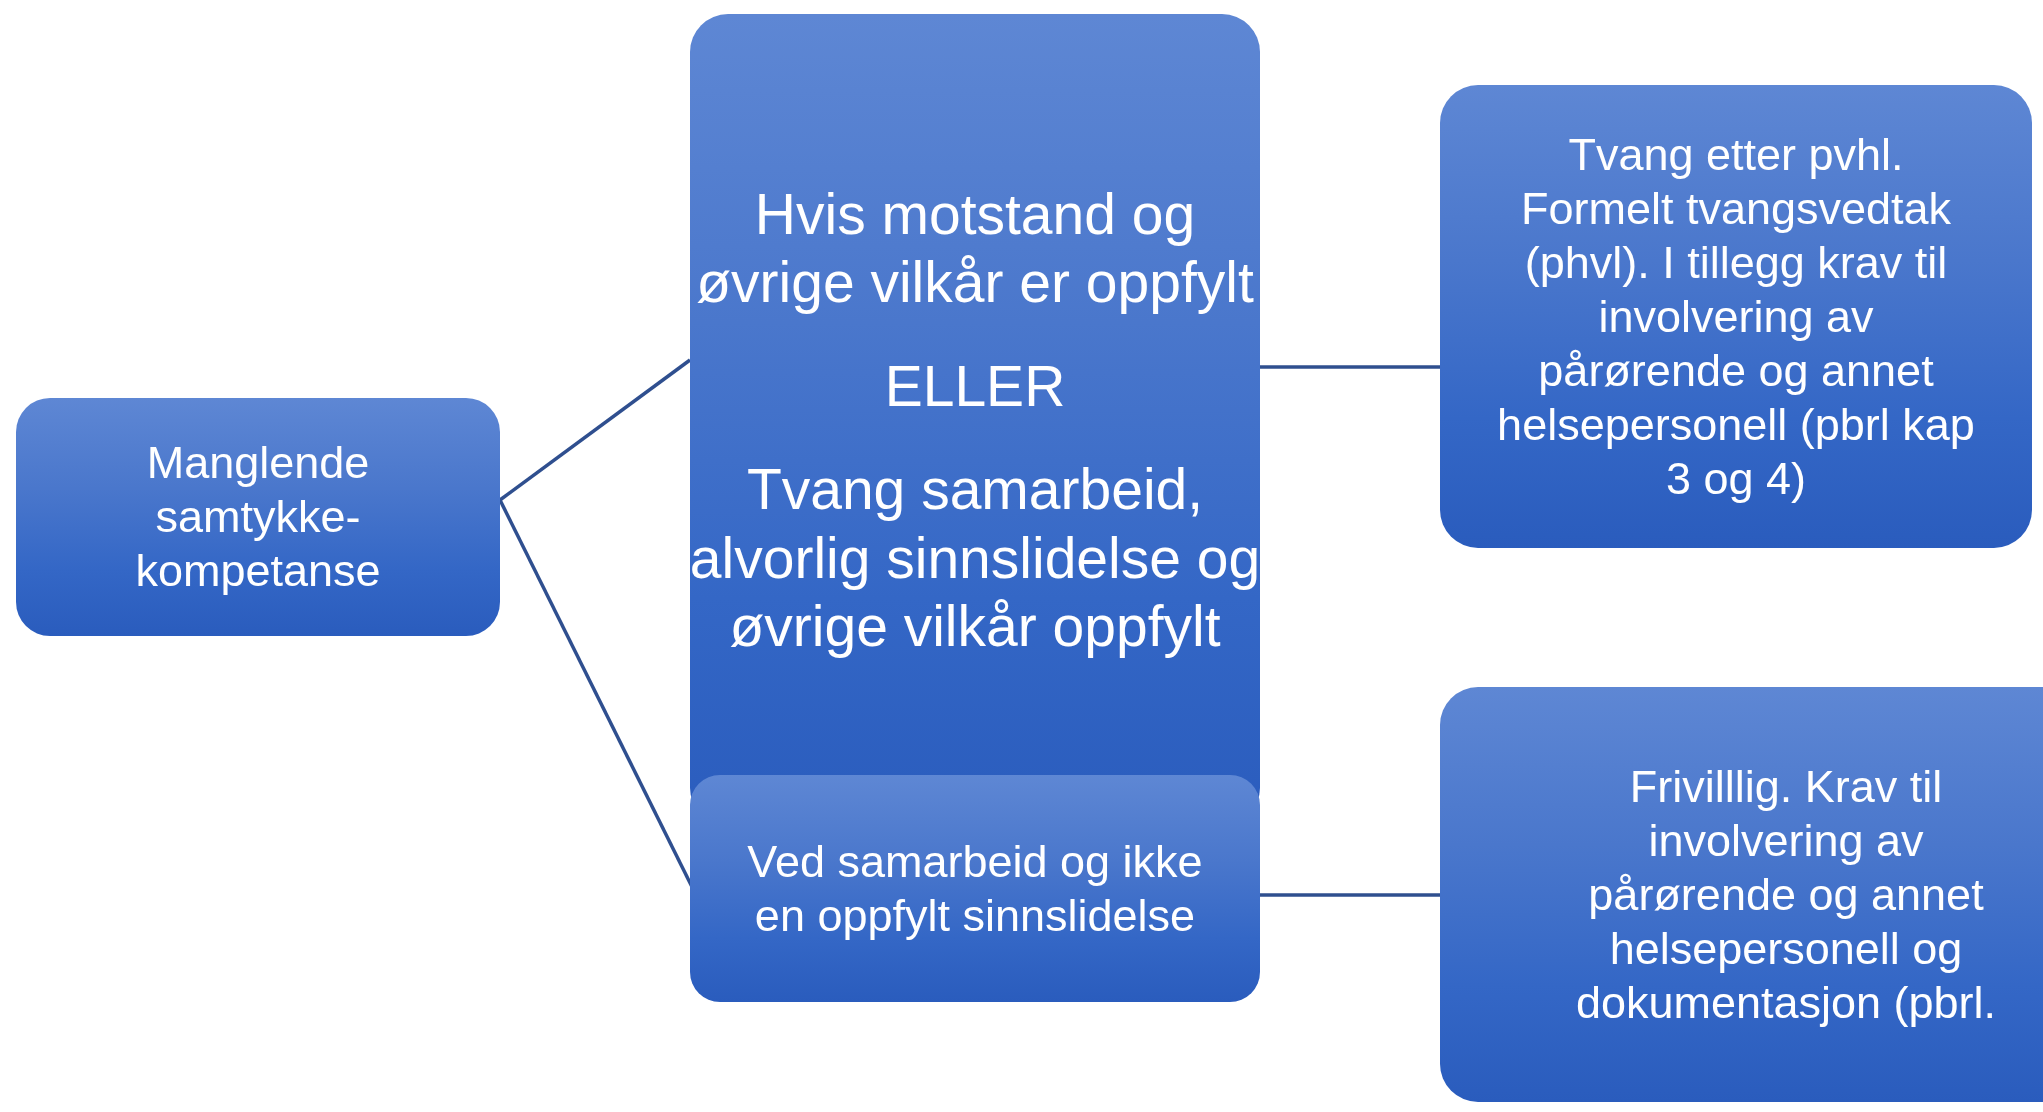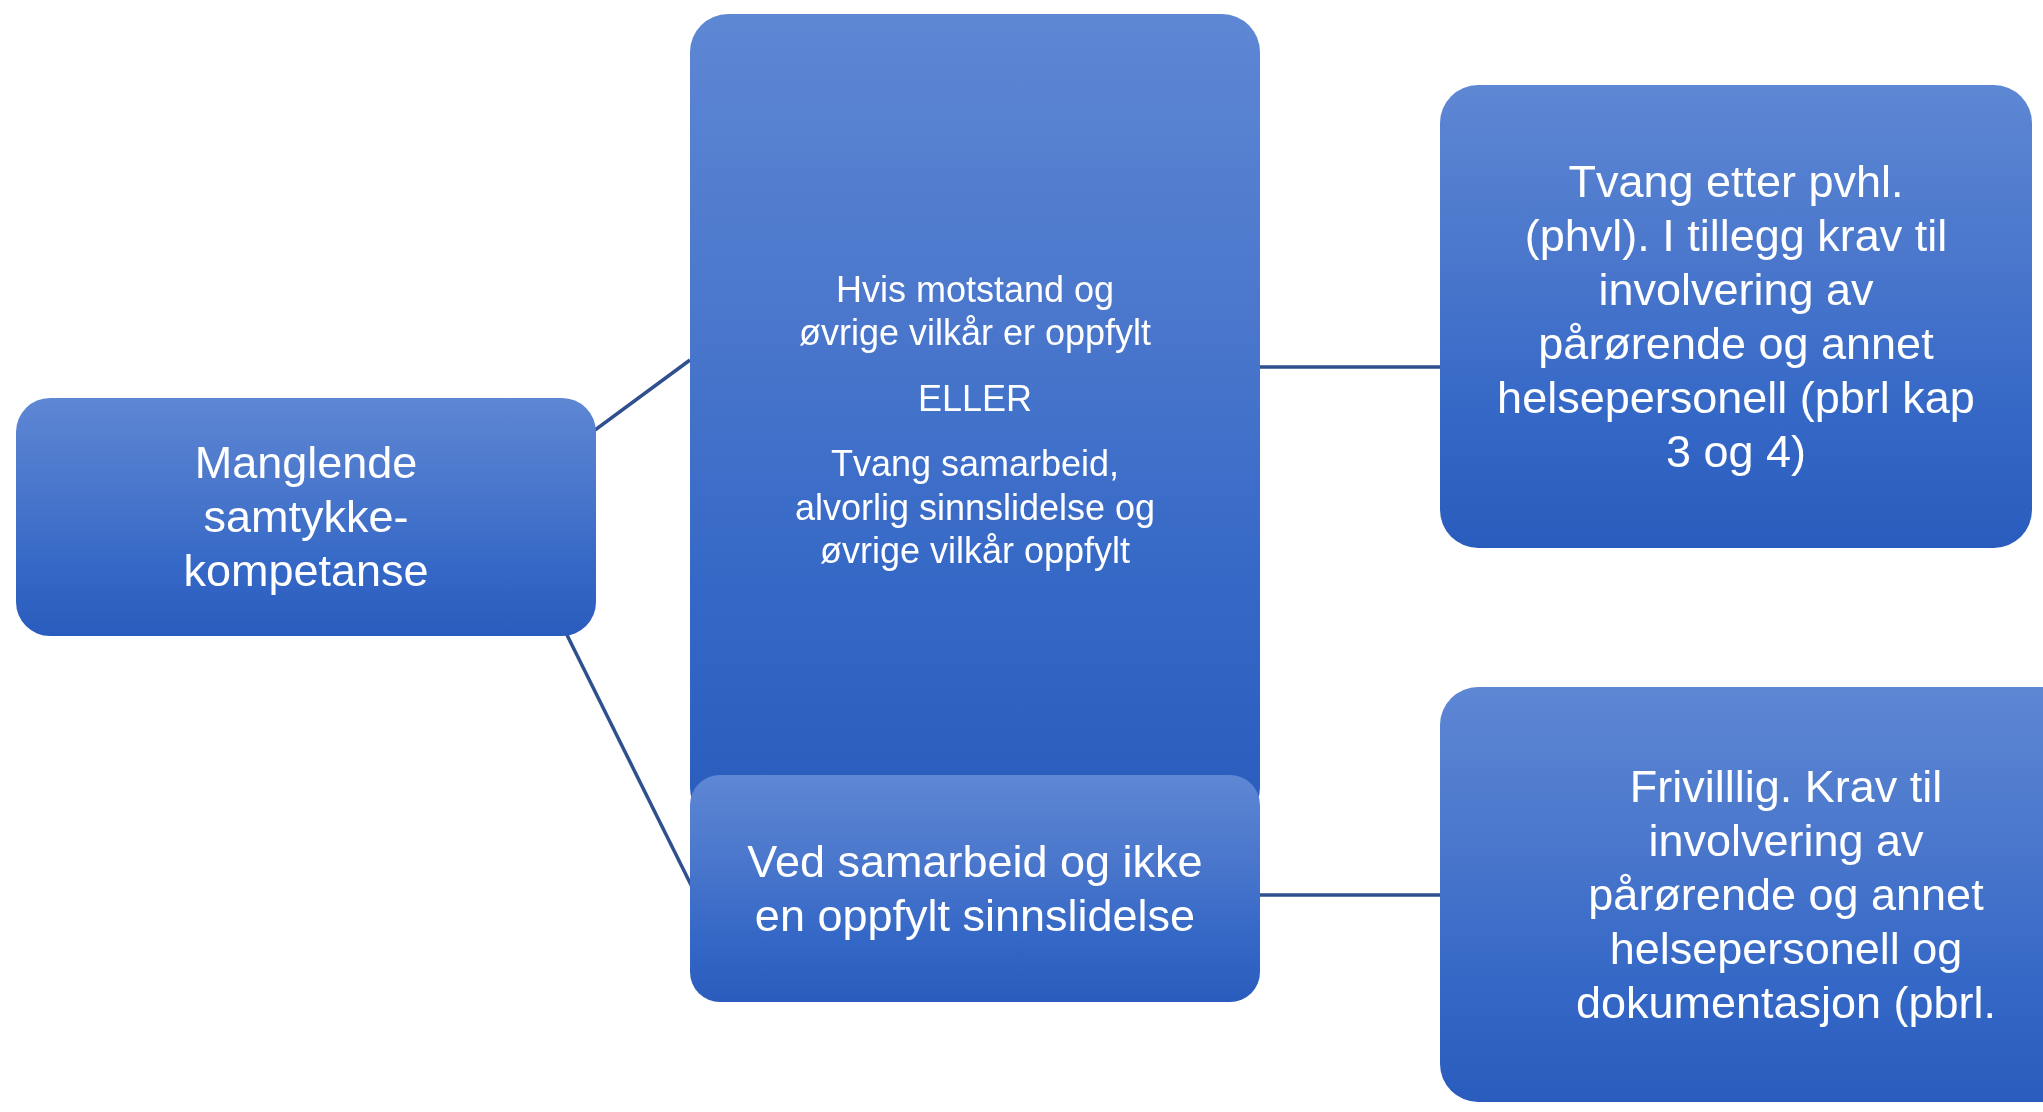--- a/index.html
+++ b/index.html
@@ -47,28 +47,28 @@
     display: block;
   }
   .para + .para {
     margin-top: 0.62em;
     text-align: center;
   }
 
   
   #node-manglende {
     left: 16px;  top: 398px;
-    width: 580px; height: 238px;
+    width: 484px; height: 238px;
     font-size: 45px;
     border-radius: 34px;
   }
   #node-vilkar {
     left: 690px; top: 14px;
     width: 570px; height: 812px;
-    font-size: 36px;
+    font-size: 57px;
   }
   #node-samarbeid {
     left: 690px; top: 775px;
     width: 570px; height: 227px;
     font-size: 45px;
     border-radius: 30px;
   }
   #node-tvang {
     left: 1440px; top: 85px;
     width: 592px; height: 463px;
@@ -113,20 +113,21 @@
     </span>
   </div>
 
   <div class="node" id="node-samarbeid">
     <span class="line">Ved samarbeid og ikke</span>
     <span class="line">en oppfylt sinnslidelse</span>
   </div>
 
   <div class="node" id="node-tvang">
     <span class="line">Tvang etter pvhl.</span>
+    <span class="line">Formelt tvangsvedtak</span>
     <span class="line">(phvl). I tillegg krav til</span>
     <span class="line">involvering av</span>
     <span class="line">pårørende og annet</span>
     <span class="line">helsepersonell (pbrl kap</span>
     <span class="line">3 og 4)</span>
   </div>
 
   <div class="node" id="node-frivillig">
     <span class="line">Frivilllig. Krav til</span>
     <span class="line">involvering av</span>

